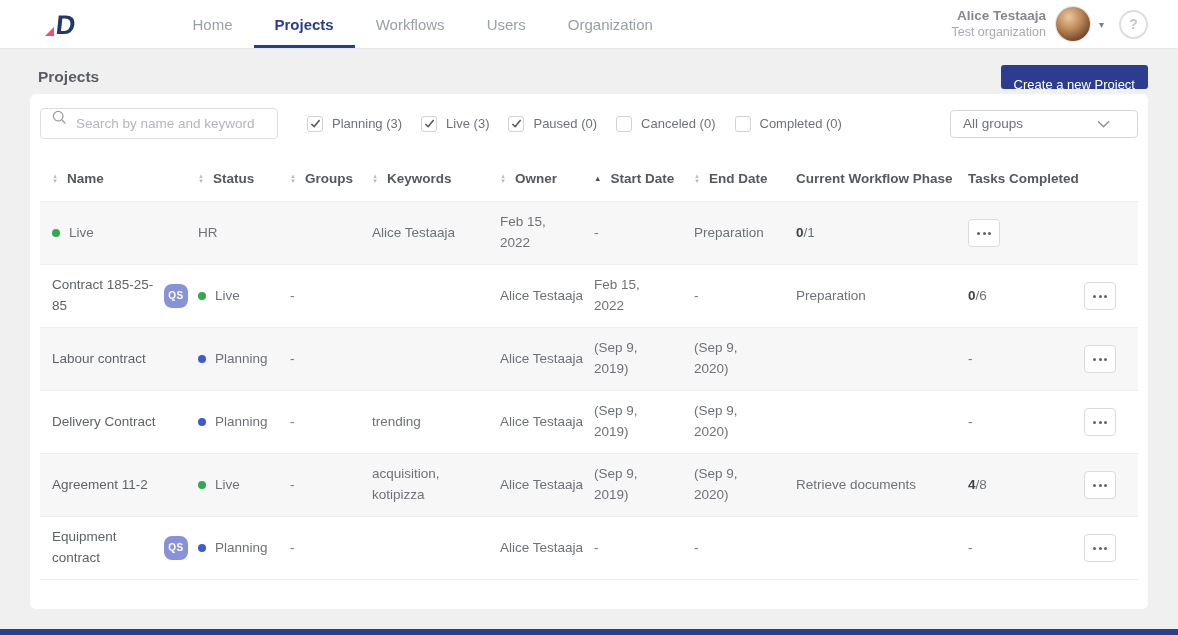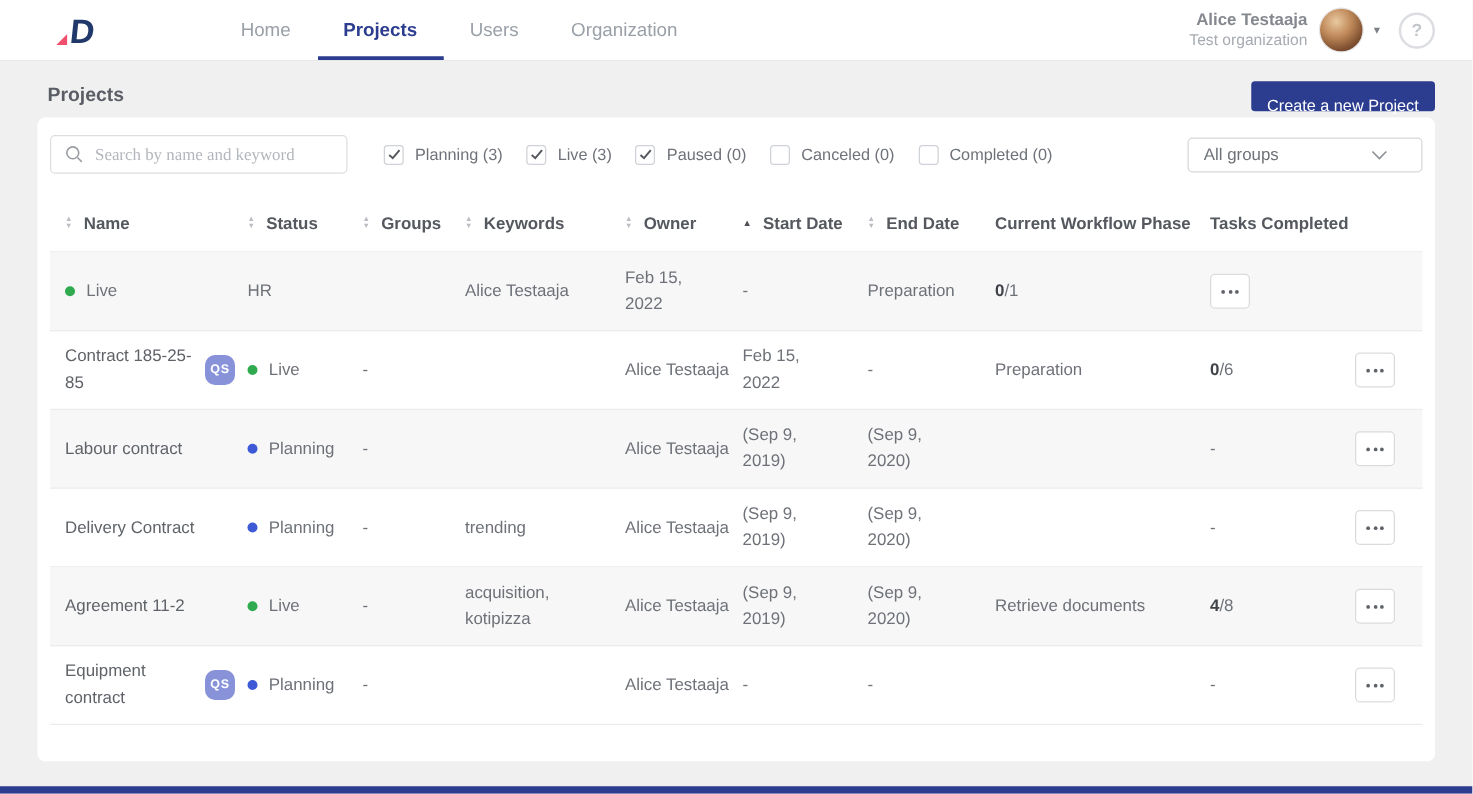--- a/index.html
+++ b/index.html
@@ -36,21 +36,21 @@
   .page-head { height:45px; display:flex; align-items:center; justify-content:space-between; padding:10px 0 0 8px; }
   .page-title { font-size:15.5px; font-weight:bold; color:#5a5e64; margin:0; }
   .create-btn { background:var(--accent); color:#fff; border:none; border-radius:3px; height:23px;
                 padding:12px 13px; font-size:13px; font-family:inherit; cursor:pointer; }
 
   .panel { background:#fff; border-radius:6px; height:515px; overflow:hidden; }
 
   
   .filter-bar { display:flex; align-items:center; padding:14px 10px 12px 10px; }
   .search-box { width:238px; height:31px; border:1px solid #dcdee1; border-radius:4px;
-                display:flex; align-items:center; background:#fff;font-family:Liberation Serif, serif; }
+                display:flex; background:#fff; }
   .search-box svg { margin:0 8px 0 10px; flex:0 0 auto; }
   .search-box input { border:none; outline:none; flex:1; min-width:0; font-size:13.5px; font-family:inherit;
                       color:#5f6368; background:transparent; padding:0 8px 0 0; }
   .search-box input::placeholder { color:#b3b6bc; }
   .cb-group { display:flex; align-items:center; margin-left:29px; gap:19px; }
   .cb { display:flex; align-items:center; gap:9px; font-size:13px; color:#6e7278; cursor:pointer; }
   .cb-box { width:16px; height:16px; border:1.5px solid #cfd2d6; border-radius:3px; background:#fff;
             display:flex; align-items:center; justify-content:center; }
   .cb-box svg { display:none; }
   .cb.checked .cb-box svg { display:block; }
@@ -88,20 +88,21 @@
 <body>
 
 <header class="topbar">
   <div class="logo">
     <span class="logo-tri"></span>
     <span class="logo-d">D</span>
   </div>
   <nav>
     <a class="nav-item">Home</a>
     <a class="nav-item active">Projects</a>
+    <a class="nav-item">Workflows</a>
     <a class="nav-item">Users</a>
     <a class="nav-item">Organization</a>
   </nav>
   <div class="header-right">
     <div class="user-meta">
       <div class="user-name">Alice Testaaja</div>
       <div class="user-org">Test organization</div>
     </div>
     <div class="avatar"></div>
     <span class="caret">▾</span>

